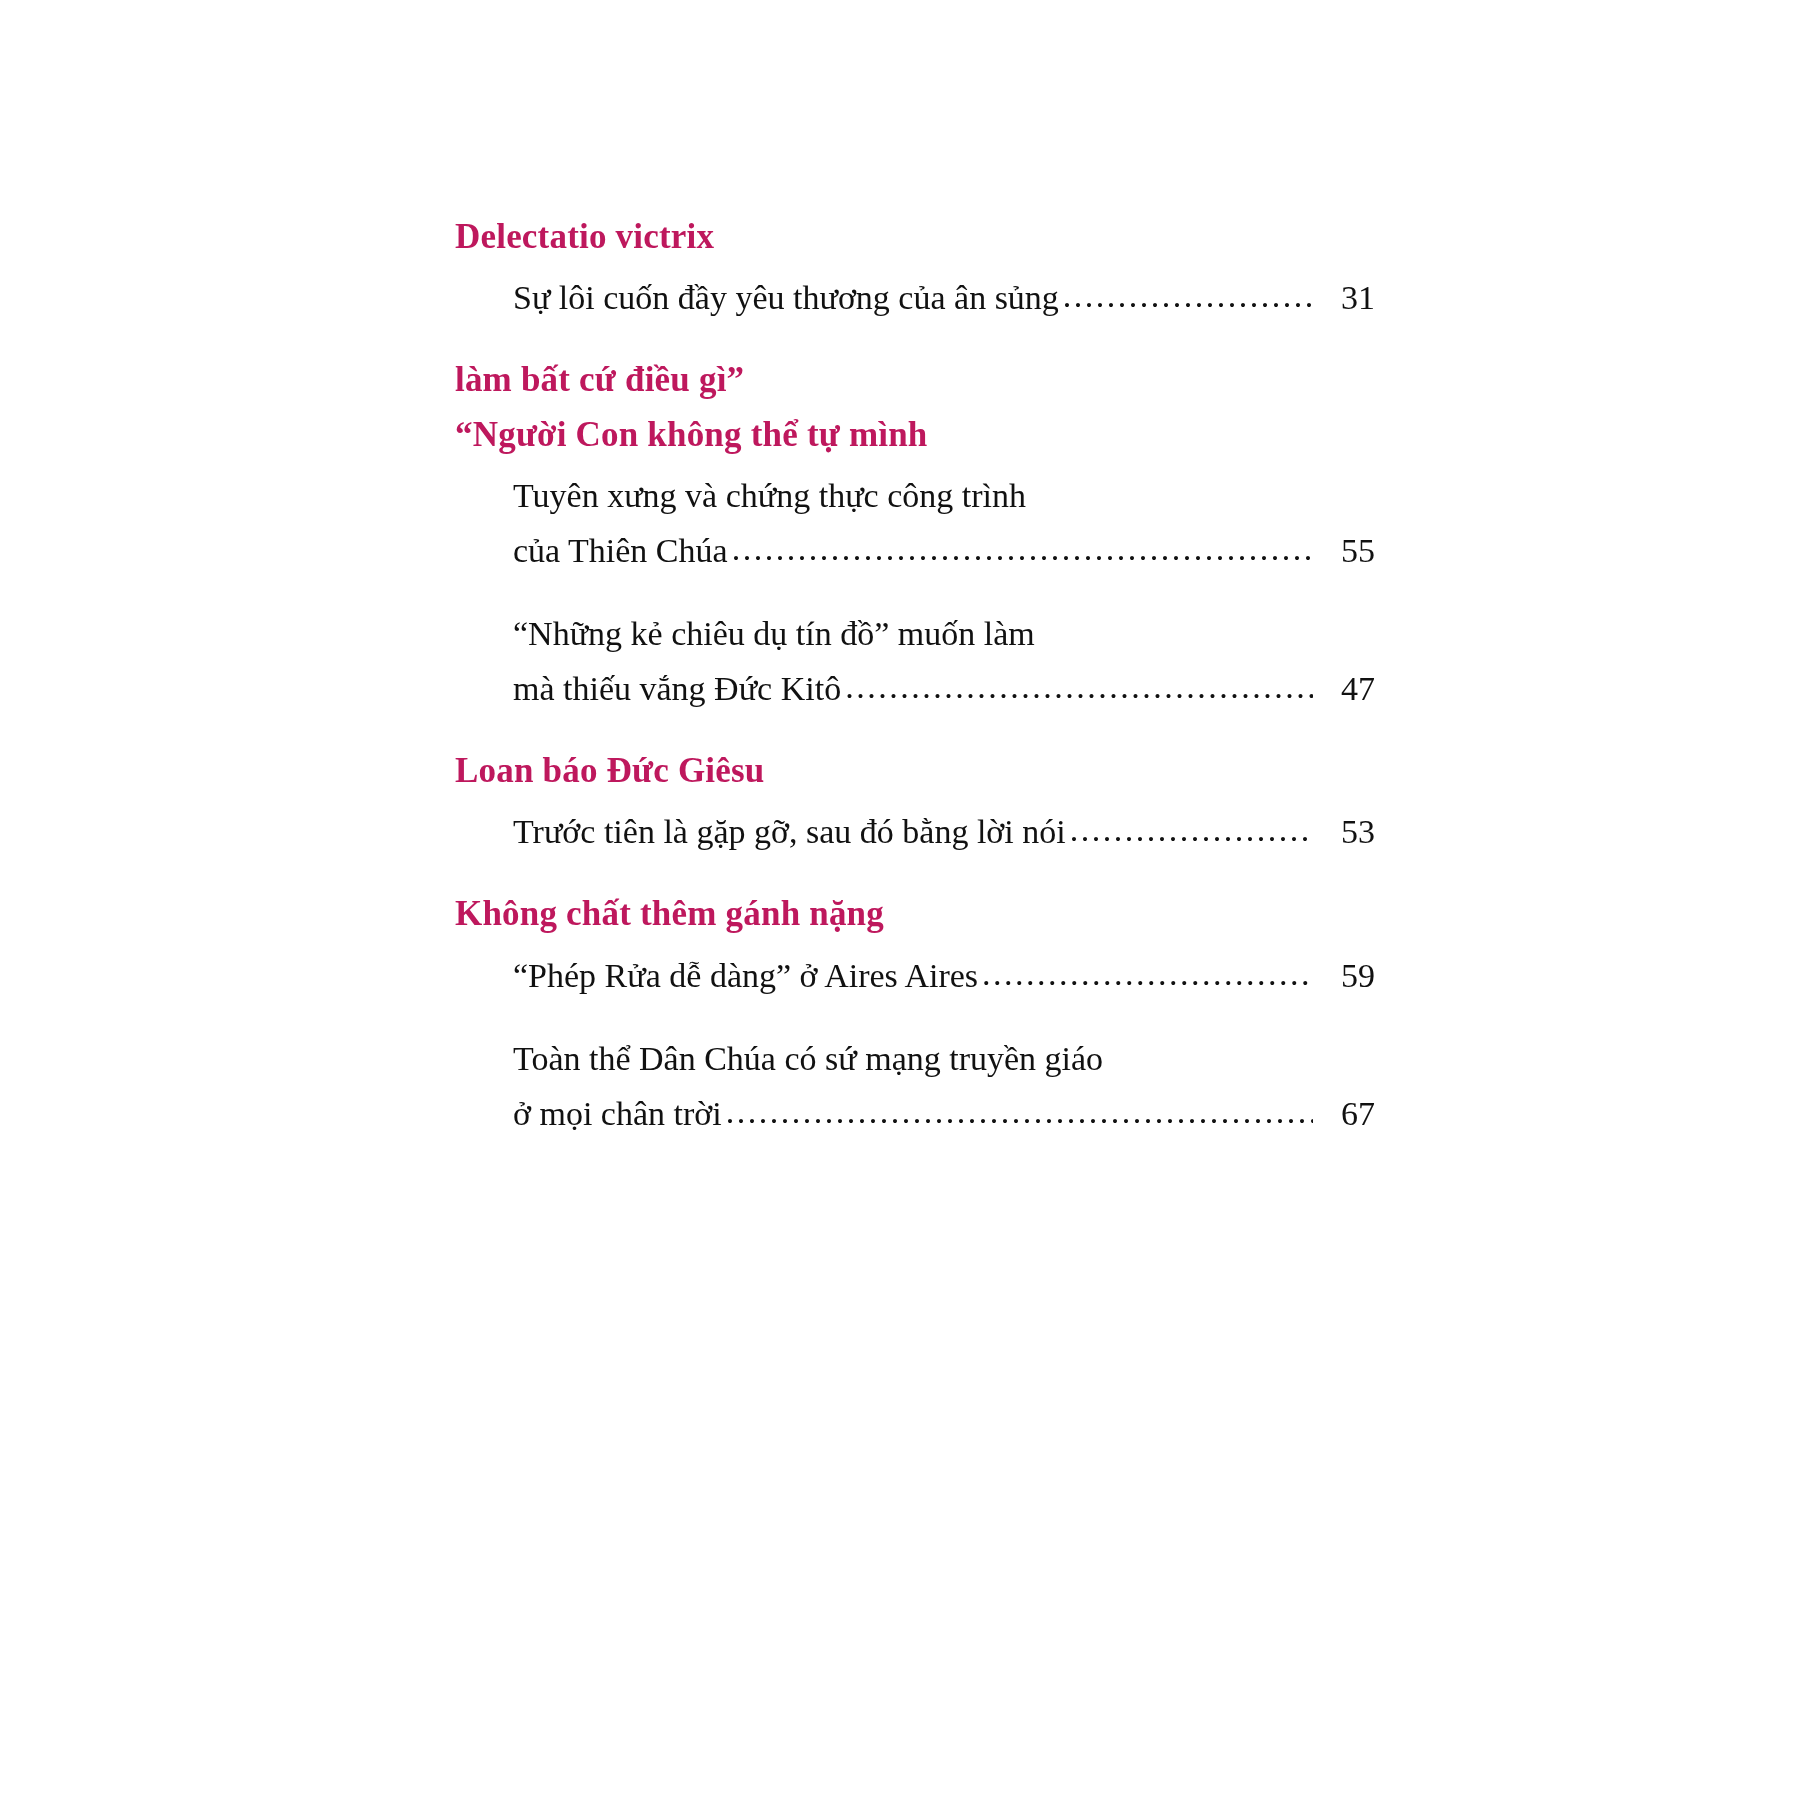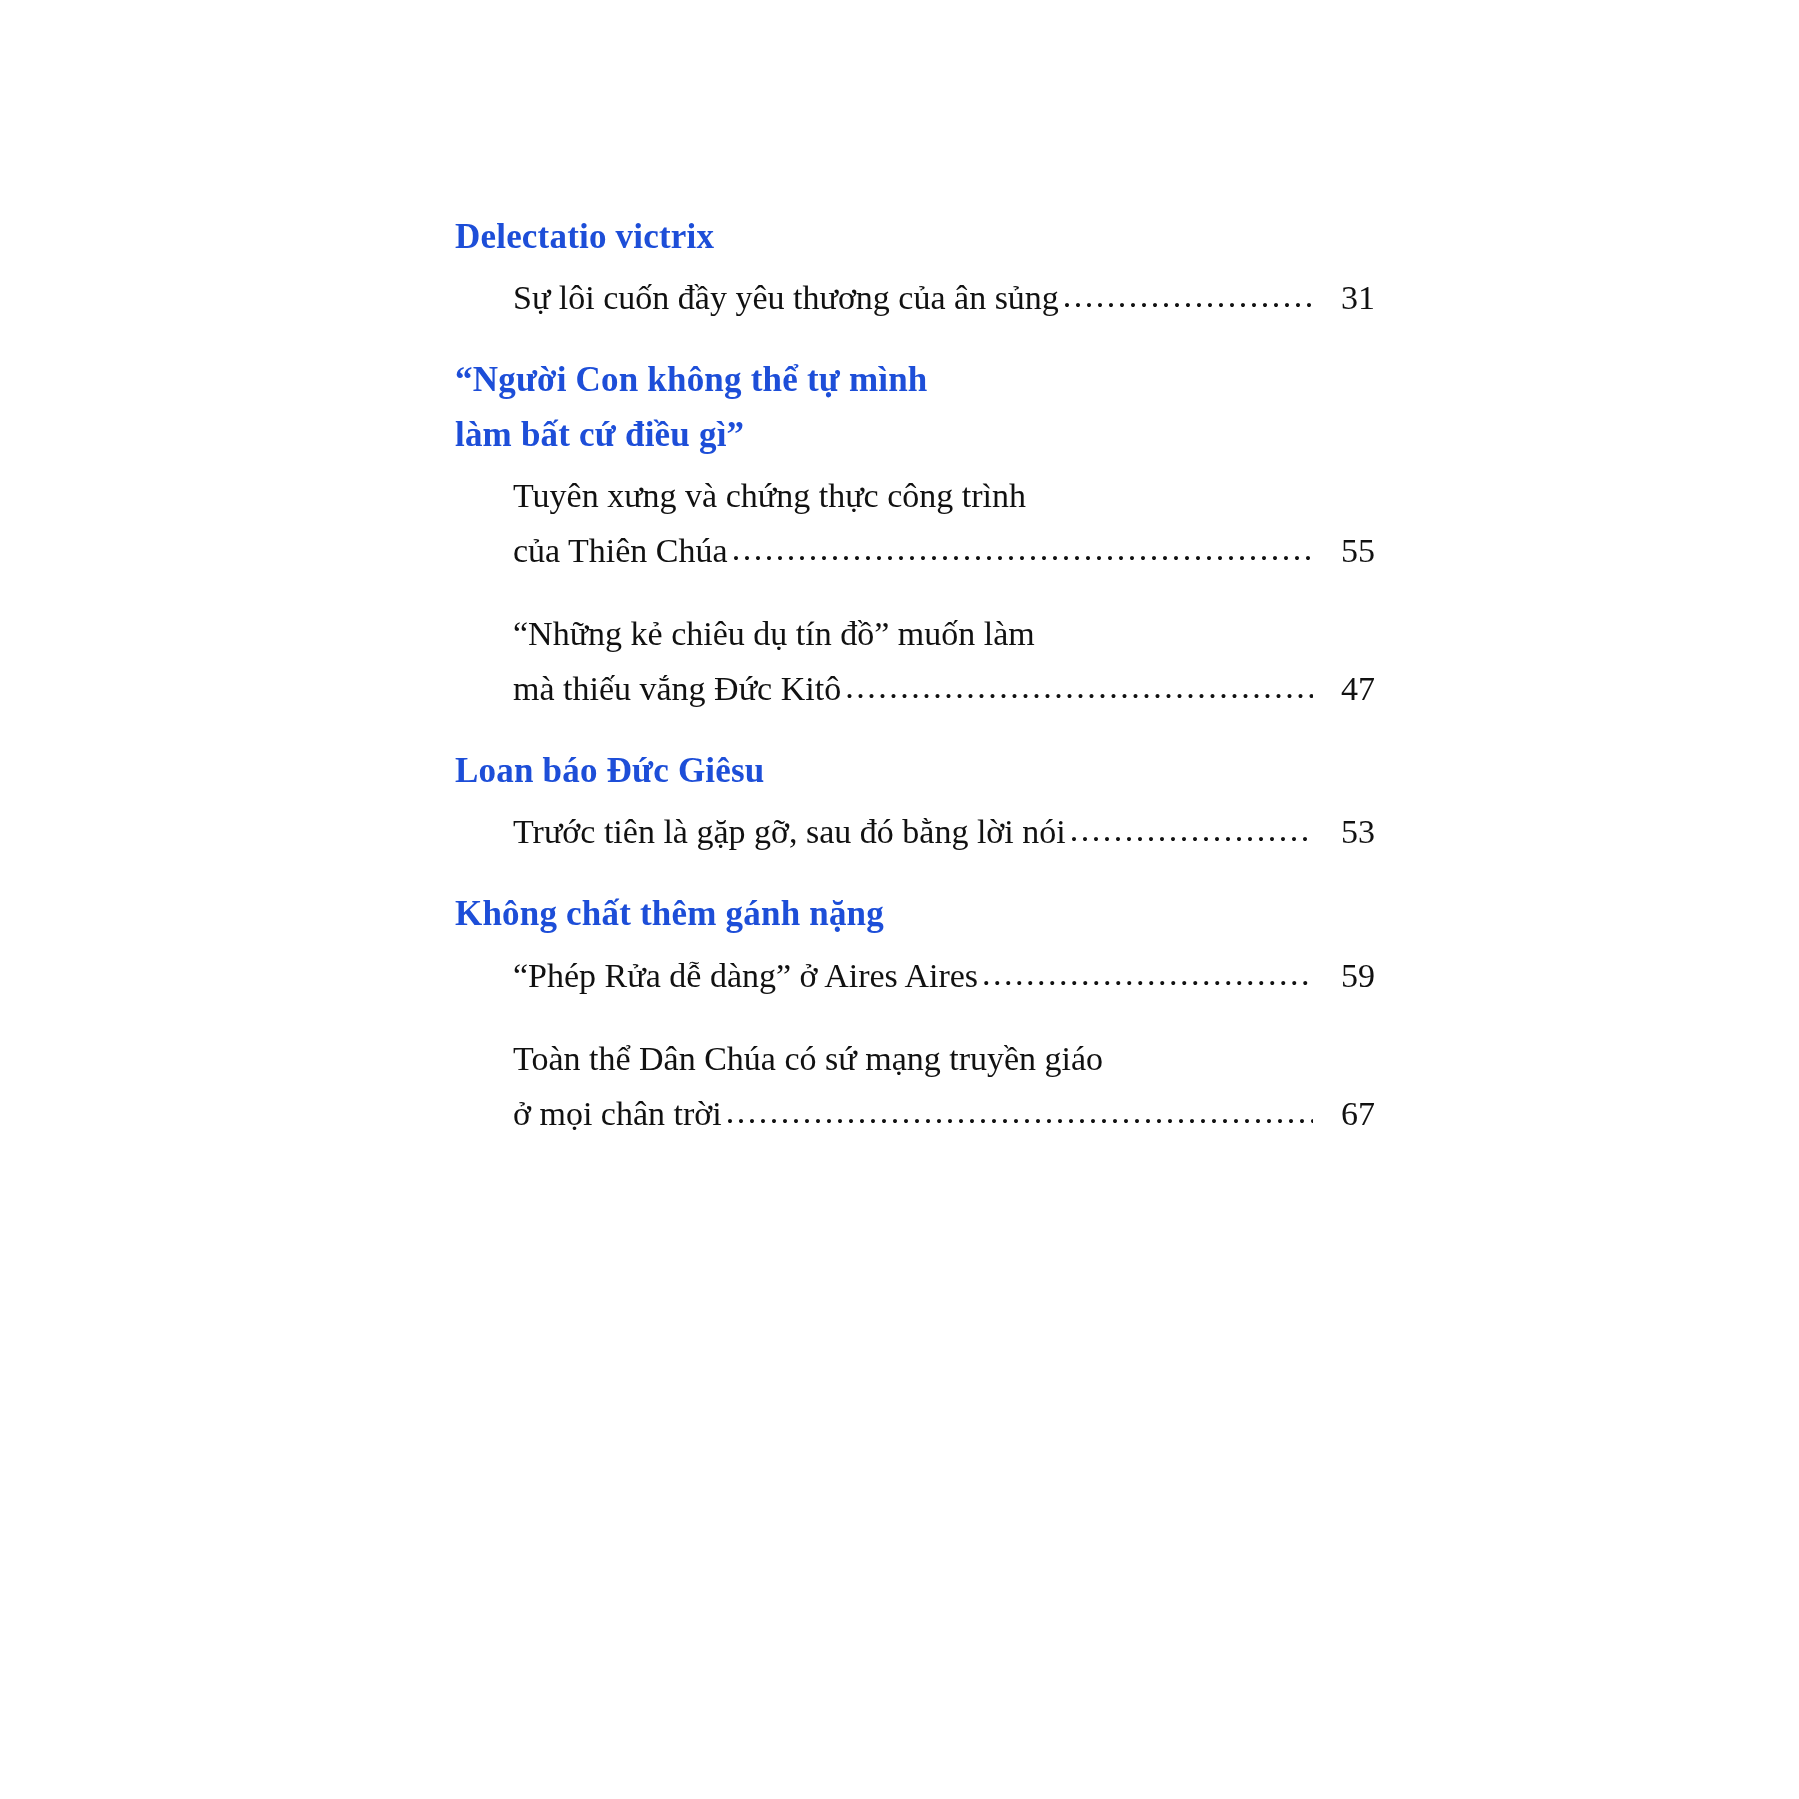--- a/index.html
+++ b/index.html
@@ -26,21 +26,21 @@
     width: 920px;
   }
   .entry {
     margin-bottom: 12px;
   }
   .entry-title {
     font-weight: bold;
     font-size: 35px;
     line-height: 1.55;
     letter-spacing: 0.2px;
-    color: #1d4ed8;
+    color: #be185d;
     margin: 0 0 6px 0;
   }
   .entry-title .line {
     display: block;
   }
   .entry-sub {
     font-size: 34px;
     line-height: 1.62;
     color: #111111;
     margin: 0 0 0 58px;
@@ -90,22 +90,22 @@
         <div class="entry-sub">
           <div class="sub-last">
             <span class="sub-text">Sự lôi cuốn đầy yêu thương của ân sủng</span>
             <span class="leader">.......................................................................................................................</span>
             <span class="page-num">31</span>
           </div>
         </div>
       </div>
       <div class="entry">
         <div class="entry-title">
+          <span class="line">làm bất cứ điều gì”</span>
           <span class="line">“Người Con không thể tự mình</span>
-          <span class="line">làm bất cứ điều gì”</span>
         </div>
         <div class="entry-sub">
           <span class="sub-line">Tuyên xưng và chứng thực công trình</span>
           <div class="sub-last">
             <span class="sub-text">của Thiên Chúa</span>
             <span class="leader">.......................................................................................................................</span>
             <span class="page-num">55</span>
           </div>
         </div>
       </div>

